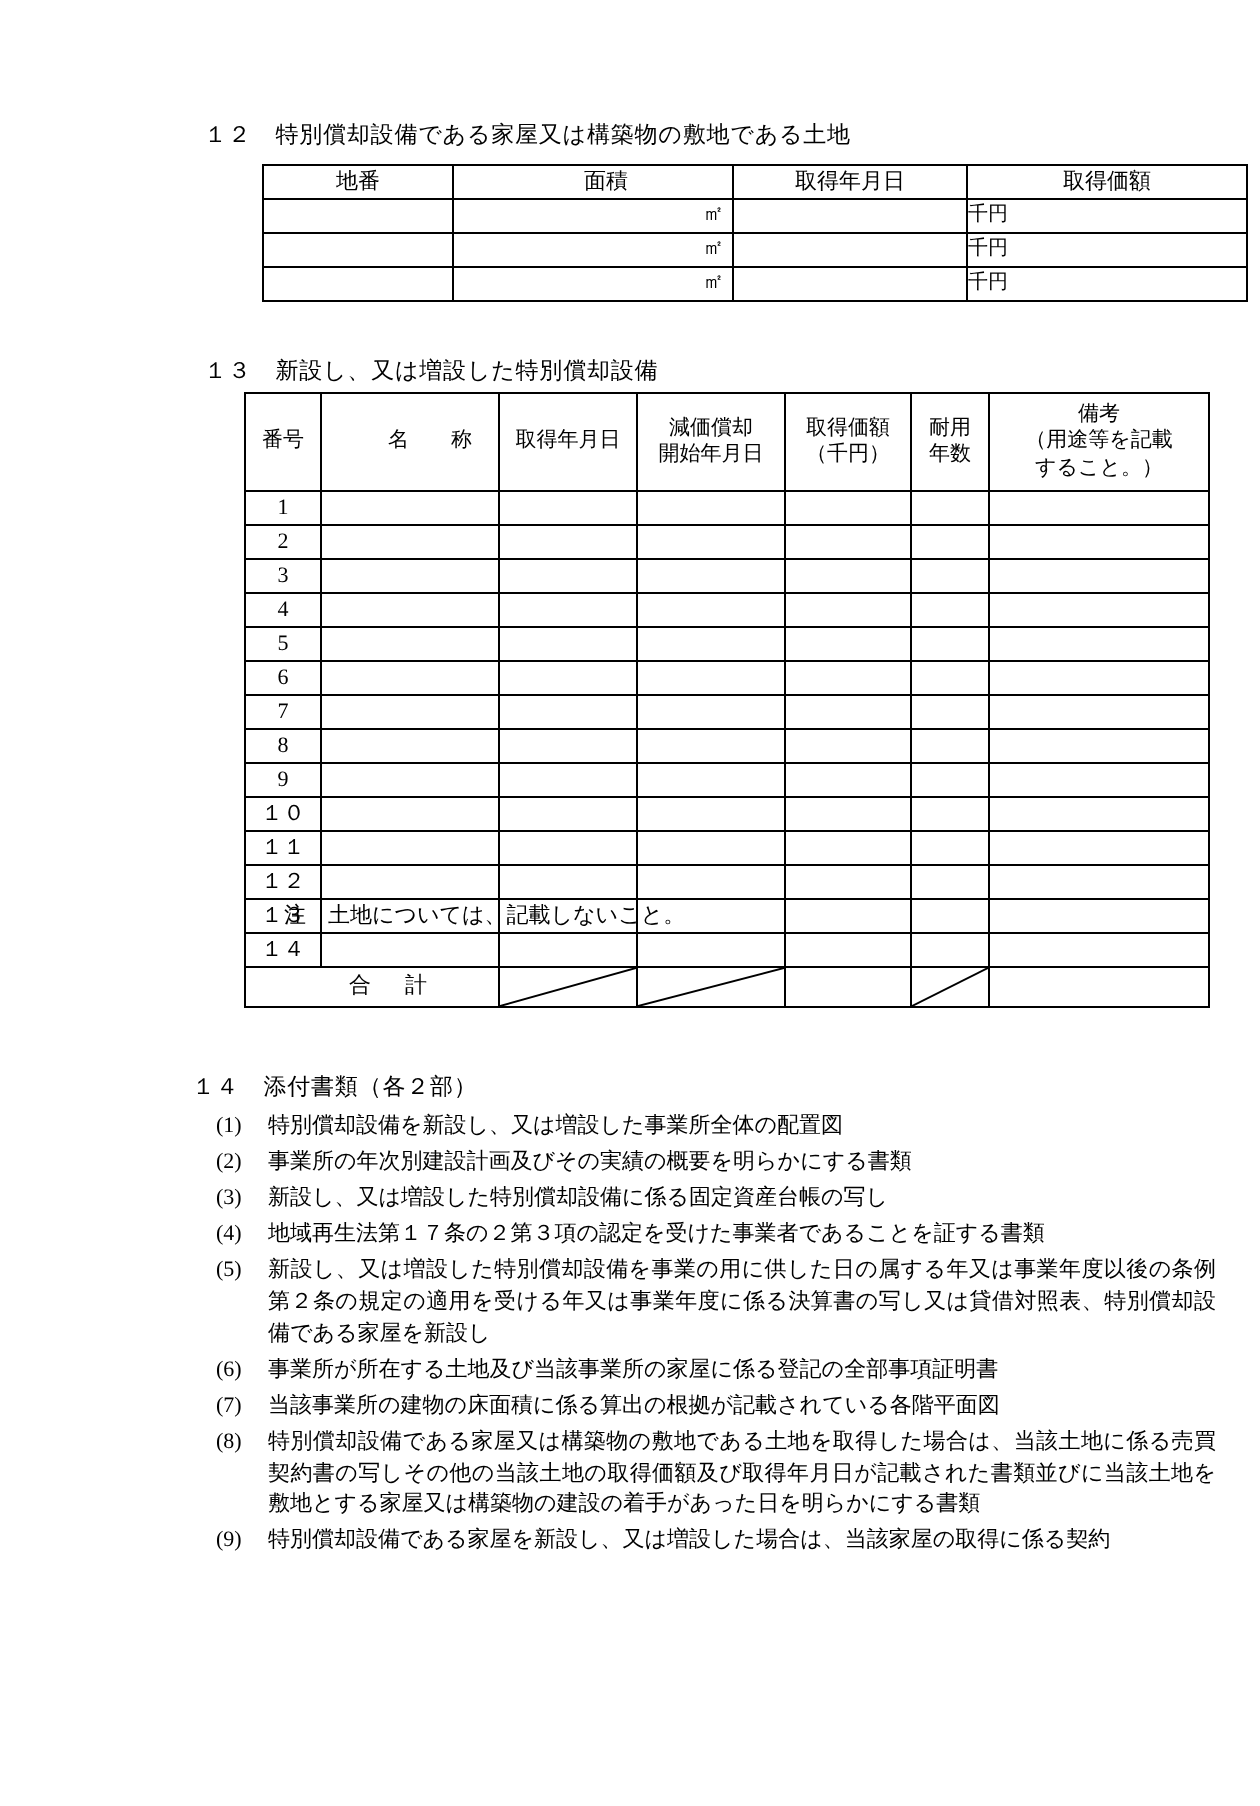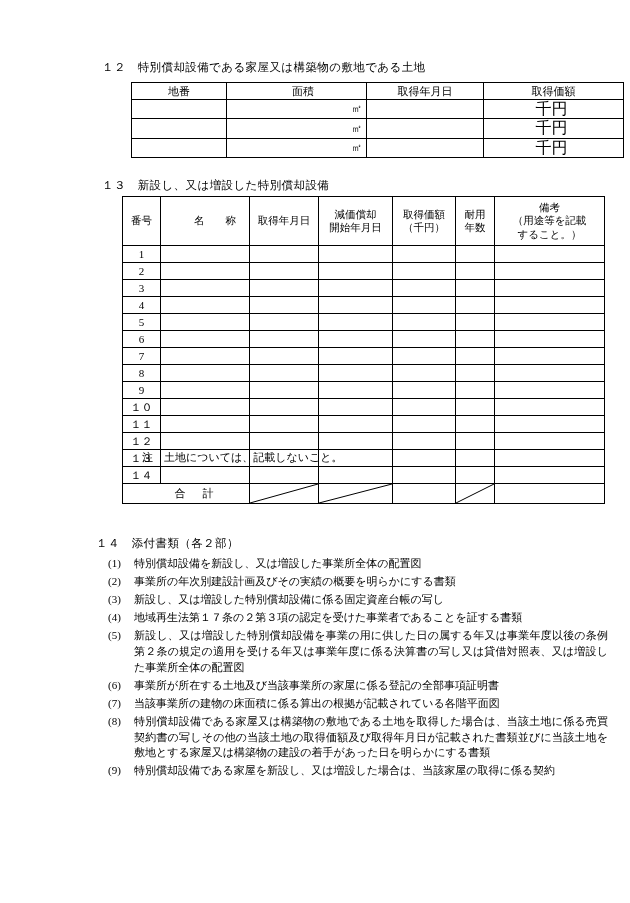--- a/index.html
+++ b/index.html
@@ -61,23 +61,23 @@
   #table12 .c-chiban { width: 94px; }
   #table12 .c-menseki { width: 126px; padding-left: 13px; }
   #table12 .c-date { width: 116px; }
   #table12 .c-kakaku { width: 139px; }
   #table12 .unit-cell {
     text-align: right;
     padding-right: 4px;
     font-size: 10.5px;
   }
   #table12 .yen-cell {
-    text-align: center;
+    text-align: left;
     padding-right: 4px;
-    font-size: 16px;
+    font-size: 10px;
   }
 
   
   #table13 {
     position: absolute;
     left: 88px;
     top: 196px;
     width: 455px;
   }
   #table13 .hdr td {
@@ -368,21 +368,21 @@
     <div class="att-item">
       <span class="att-num">(3)</span>
       <span class="att-text">新設し、又は増設した特別償却設備に係る固定資産台帳の写し</span>
     </div>
     <div class="att-item">
       <span class="att-num">(4)</span>
       <span class="att-text">地域再生法第１７条の２第３項の認定を受けた事業者であることを証する書類</span>
     </div>
     <div class="att-item">
       <span class="att-num">(5)</span>
-      <span class="att-text">新設し、又は増設した特別償却設備を事業の用に供した日の属する年又は事業年度以後の条例第２条の規定の適用を受ける年又は事業年度に係る決算書の写し又は貸借対照表、又は増設した事業所全体の配置図</span>
+      <span class="att-text">新設し、又は増設した特別償却設備を事業の用に供した日の属する年又は事業年度以後の条例第２条の規定の適用を受ける年又は事業年度に係る決算書の写し又は貸借対照表、特別償却設備である家屋を新設し</span>
     </div>
     <div class="att-item">
       <span class="att-num">(6)</span>
       <span class="att-text">事業所が所在する土地及び当該事業所の家屋に係る登記の全部事項証明書</span>
     </div>
     <div class="att-item">
       <span class="att-num">(7)</span>
       <span class="att-text">当該事業所の建物の床面積に係る算出の根拠が記載されている各階平面図</span>
     </div>
     <div class="att-item">

